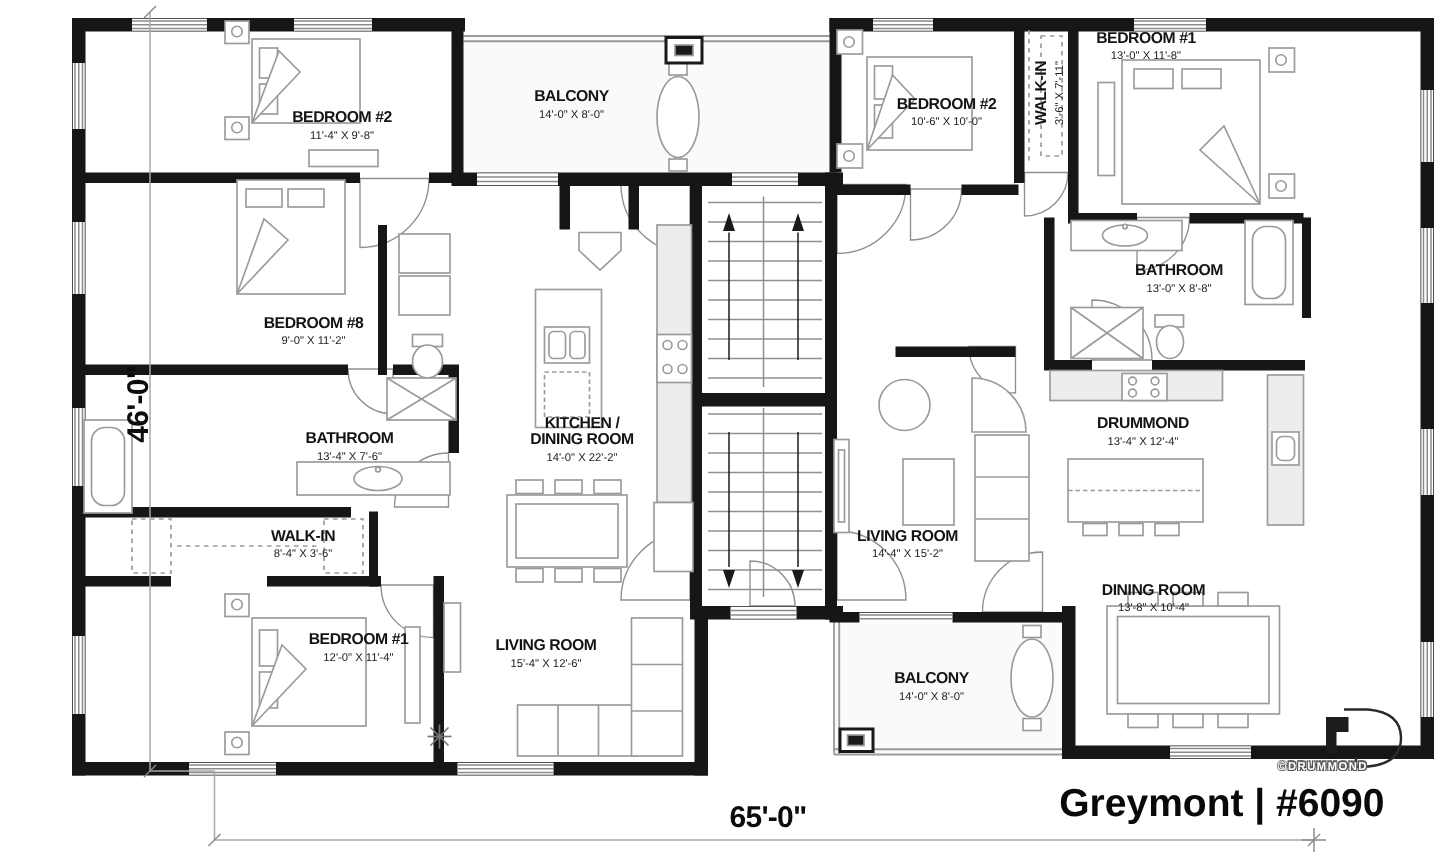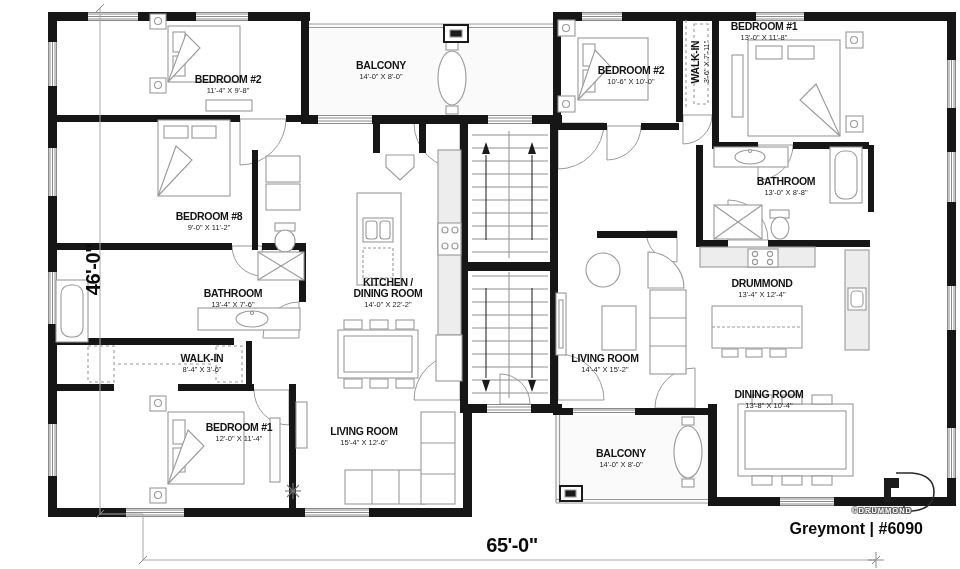--- a/index.html
+++ b/index.html
@@ -12,21 +12,21 @@
   .rd{font-size:7.5px;line-height:9px;margin-top:1px;white-space:nowrap;color:#222;}
   .dim{position:absolute;font-weight:bold;font-size:20px;color:#0c0c0c;letter-spacing:-0.5px;}
   .dim-v{left:58px;top:258px;transform:rotate(-90deg);transform-origin:center;width:70px;text-align:center;}
   .dim-h{left:452px;top:534px;width:120px;text-align:center;}
   .brand{position:absolute;right:83px;top:469px;text-align:right;}
   .brand-line{font-weight:bold;font-size:19px;line-height:16px;letter-spacing:0.6px;color:#fff;
     text-shadow:-1.2px -1.2px 0 #1f1f1f,1.2px -1.2px 0 #1f1f1f,-1.2px 1.2px 0 #1f1f1f,1.2px 1.2px 0 #1f1f1f,
                -1.2px 0 0 #1f1f1f,1.2px 0 0 #1f1f1f,0 -1.2px 0 #1f1f1f,0 1.2px 0 #1f1f1f;}
   .copyright{position:absolute;right:48px;top:506px;font-weight:bold;font-size:7.5px;letter-spacing:1px;color:#fff;
     text-shadow:-0.8px -0.8px 0 #555,0.8px -0.8px 0 #555,-0.8px 0.8px 0 #555,0.8px 0.8px 0 #555;}
-  .plan-title{position:absolute;right:37px;top:520px;font-weight:bold;font-size:16px;color:#0a0a0a;
+  .plan-title{position:absolute;right:37px;top:520px;font-weight:bold;font-size:26px;color:#0a0a0a;
     text-shadow:-1px -1px 0 rgba(255,255,255,.85);}
   .logo-mark{position:absolute;left:876px;top:464px;}
 </style>
 </head>
 <body>
 
 <div id="canvas">
 
 <svg id="plan-svg" width="960" height="569" viewBox="0 0 960 569">
 

